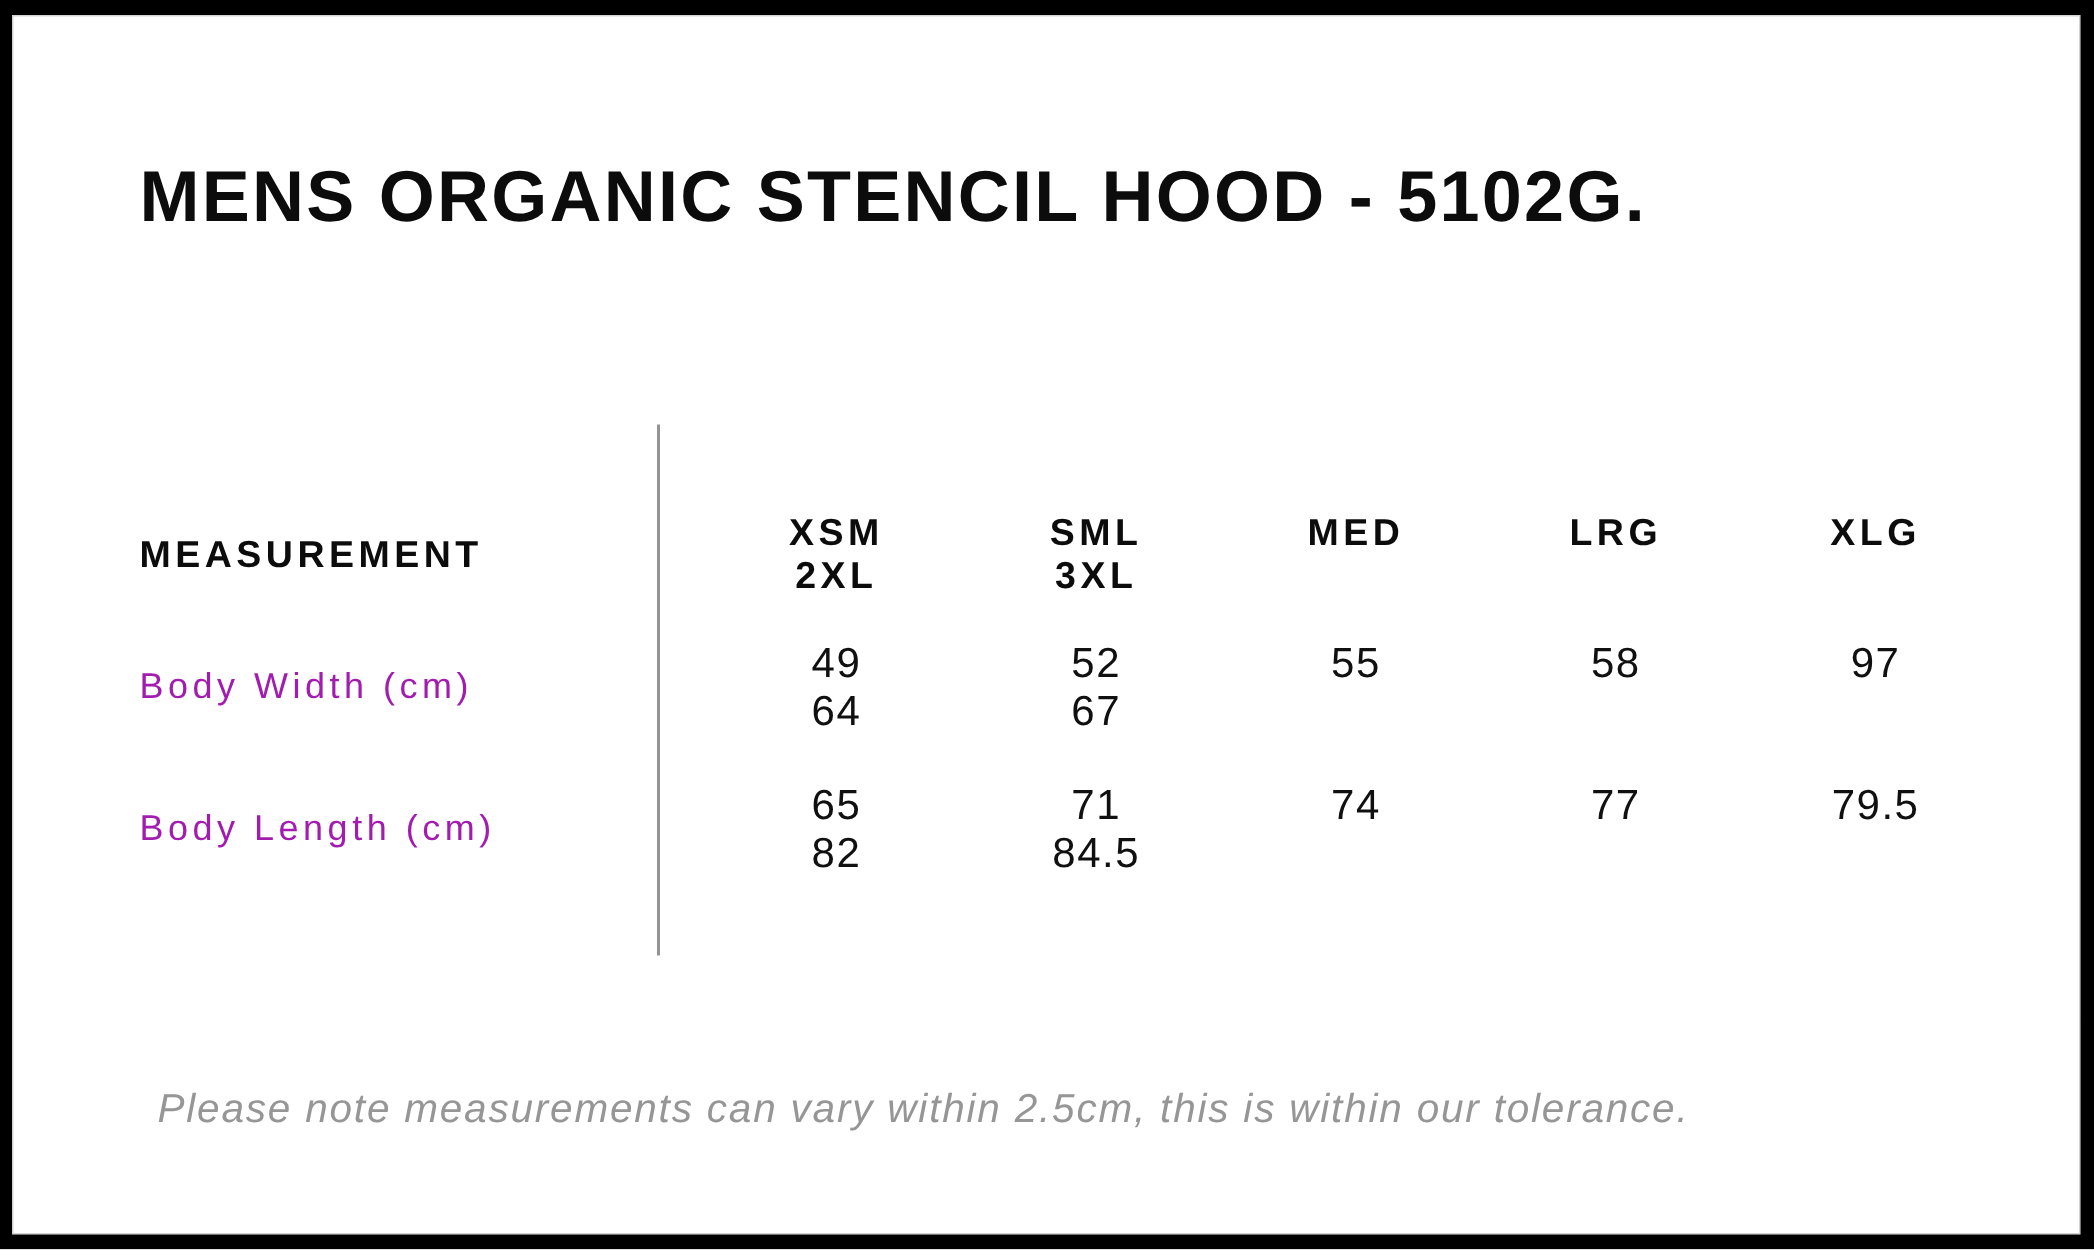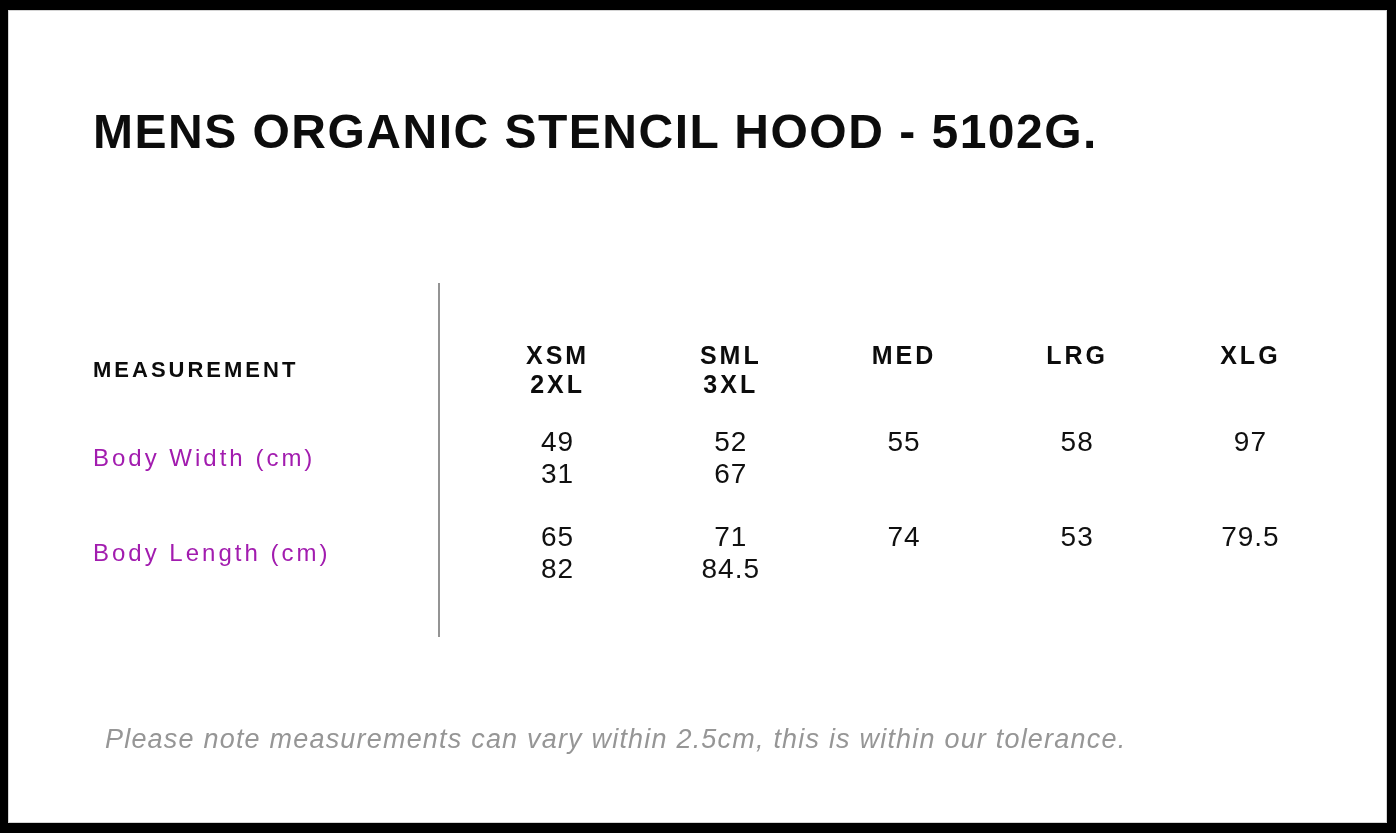--- a/index.html
+++ b/index.html
@@ -55,21 +55,21 @@
   .trow.head { height: 80px; }
   .rlabel {
     flex: 0 0 347px;
     width: 347px;
     font-size: 24px;
     letter-spacing: 3px;
     color: #a21caf;
     white-space: nowrap;
   }
   .rlabel.head-label {
-    font-size: 22px;
+    font-size: 25px;
     font-weight: 700;
     color: #0c0c0c;
     letter-spacing: 3px;
   }
   .sizes {
     flex: 1;
     display: grid;
     grid-template-columns: repeat(5, 1fr);
     padding-left: 31px;
     box-sizing: border-box;
@@ -127,32 +127,32 @@
     </div>
 
     <div class="trow">
       <div class="rlabel">Body Width (cm)</div>
       <div class="sizes">
         <div class="scell">49</div>
         <div class="scell">52</div>
         <div class="scell">55</div>
         <div class="scell">58</div>
         <div class="scell">97</div>
-        <div class="scell">31</div>
+        <div class="scell">64</div>
         <div class="scell">67</div>
       </div>
     </div>
 
     <div class="trow">
       <div class="rlabel">Body Length (cm)</div>
       <div class="sizes">
         <div class="scell">65</div>
         <div class="scell">71</div>
         <div class="scell">74</div>
-        <div class="scell">53</div>
+        <div class="scell">77</div>
         <div class="scell">79.5</div>
         <div class="scell">82</div>
         <div class="scell">84.5</div>
       </div>
     </div>
 
   </div>
 
   <p class="note">Please note measurements can vary within 2.5cm, this is within our tolerance.</p>
 

